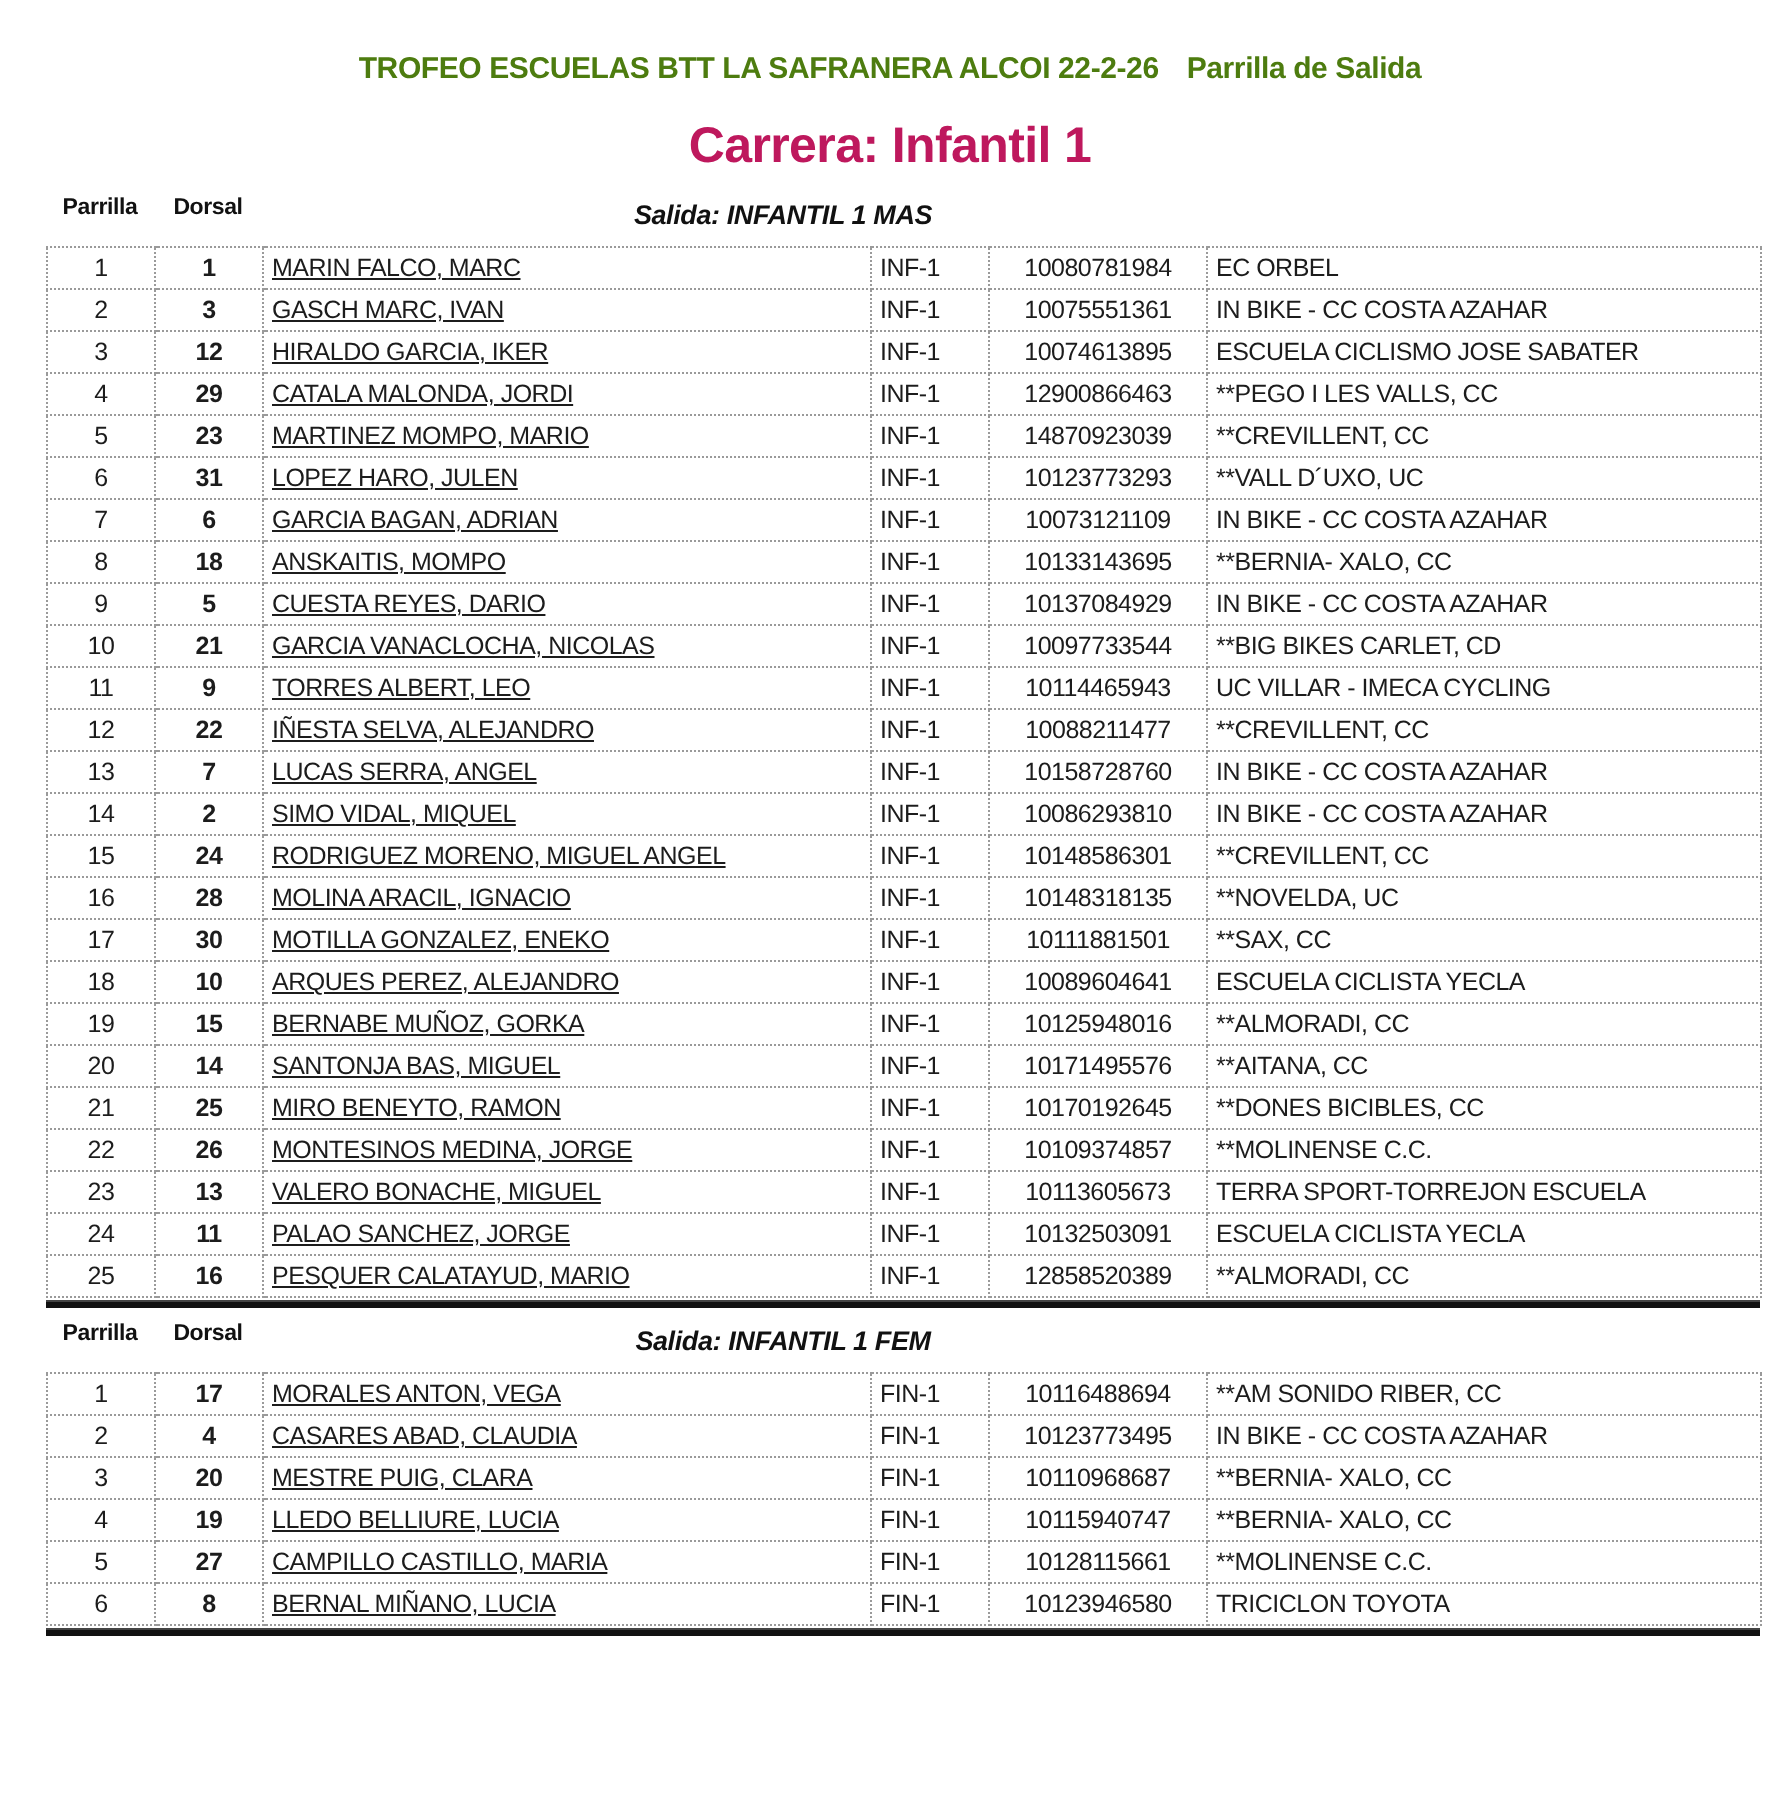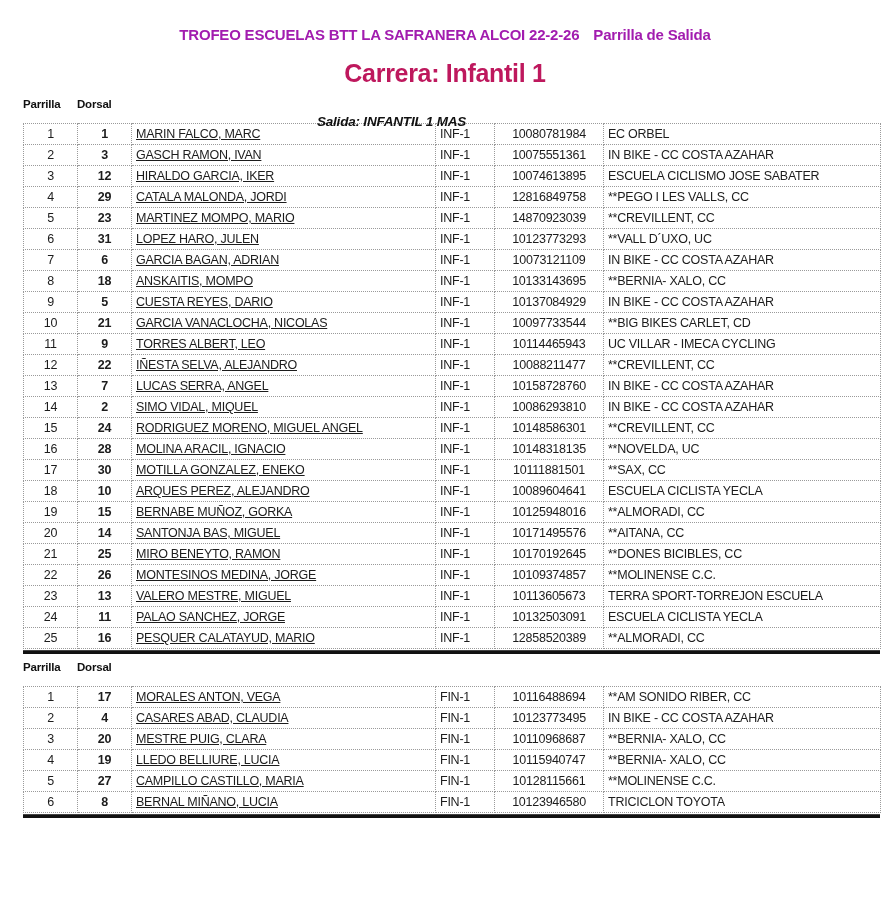--- a/index.html
+++ b/index.html
@@ -4,42 +4,42 @@
 <style>
   html,body{margin:0;padding:0;background:#fff;}
   body{
     width:890px;height:903px;overflow:hidden;
     font-family:"Liberation Sans", sans-serif;
     color:#1c1c1c;
   }
   .page{width:890px;height:903px;position:relative;box-sizing:border-box;padding-top:26px;}
 
   .event-title{
-    text-align:center;font-size:15px;font-weight:bold;color:#a21caf;
+    text-align:center;font-size:15px;font-weight:bold;color:#4d7c0f;
     letter-spacing:-0.2px;white-space:nowrap;
   }
   .event-title .list-type{margin-left:14px;}
 
   .race-title{
     text-align:center;font-size:25px;font-weight:bold;color:#be185d;
     margin-top:16px;letter-spacing:-0.3px;
   }
 
   .section{margin-top:10px;}
   .section-head{
     position:relative;height:17px;margin:0 10px 8px 23px;
   }
   .col-label{
     display:inline-block;font-size:11.5px;font-weight:bold;color:#111;
-    letter-spacing:-0.2px;vertical-align:top;
+    text-align:center;letter-spacing:-0.2px;vertical-align:top;
   }
   .col-label.parrilla{width:54px;}
   .col-label.dorsal{width:54px;}
   .salida-label{
-    position:absolute;left:0;right:120px;top:16px;text-align:center;
+    position:absolute;left:0;right:120px;top:2px;text-align:center;
     font-size:13.5px;font-weight:bold;font-style:italic;color:#111;
     letter-spacing:-0.2px;
   }
 
   table.start-list{
     border-collapse:collapse;table-layout:fixed;
     margin-left:23px;width:857px;
   }
   table.start-list td{
     border:1px dotted #9a9a9a;
@@ -91,39 +91,39 @@
             <td class="col-parrilla">1</td>
             <td class="col-dorsal">1</td>
             <td class="col-name">MARIN FALCO, MARC</td>
             <td class="col-category">INF-1</td>
             <td class="col-license">10080781984</td>
             <td class="col-club">EC ORBEL</td>
           </tr>
           <tr>
             <td class="col-parrilla">2</td>
             <td class="col-dorsal">3</td>
-            <td class="col-name">GASCH RAMON, IVAN</td>
+            <td class="col-name">GASCH MARC, IVAN</td>
             <td class="col-category">INF-1</td>
             <td class="col-license">10075551361</td>
             <td class="col-club">IN BIKE - CC COSTA AZAHAR</td>
           </tr>
           <tr>
             <td class="col-parrilla">3</td>
             <td class="col-dorsal">12</td>
             <td class="col-name">HIRALDO GARCIA, IKER</td>
             <td class="col-category">INF-1</td>
             <td class="col-license">10074613895</td>
             <td class="col-club">ESCUELA CICLISMO JOSE SABATER</td>
           </tr>
           <tr>
             <td class="col-parrilla">4</td>
             <td class="col-dorsal">29</td>
             <td class="col-name">CATALA MALONDA, JORDI</td>
             <td class="col-category">INF-1</td>
-            <td class="col-license">12816849758</td>
+            <td class="col-license">12900866463</td>
             <td class="col-club">**PEGO I LES VALLS, CC</td>
           </tr>
           <tr>
             <td class="col-parrilla">5</td>
             <td class="col-dorsal">23</td>
             <td class="col-name">MARTINEZ MOMPO, MARIO</td>
             <td class="col-category">INF-1</td>
             <td class="col-license">14870923039</td>
             <td class="col-club">**CREVILLENT, CC</td>
           </tr>
@@ -259,21 +259,21 @@
             <td class="col-parrilla">22</td>
             <td class="col-dorsal">26</td>
             <td class="col-name">MONTESINOS MEDINA, JORGE</td>
             <td class="col-category">INF-1</td>
             <td class="col-license">10109374857</td>
             <td class="col-club">**MOLINENSE C.C.</td>
           </tr>
           <tr>
             <td class="col-parrilla">23</td>
             <td class="col-dorsal">13</td>
-            <td class="col-name">VALERO MESTRE, MIGUEL</td>
+            <td class="col-name">VALERO BONACHE, MIGUEL</td>
             <td class="col-category">INF-1</td>
             <td class="col-license">10113605673</td>
             <td class="col-club">TERRA SPORT-TORREJON ESCUELA</td>
           </tr>
           <tr>
             <td class="col-parrilla">24</td>
             <td class="col-dorsal">11</td>
             <td class="col-name">PALAO SANCHEZ, JORGE</td>
             <td class="col-category">INF-1</td>
             <td class="col-license">10132503091</td>
@@ -288,20 +288,21 @@
             <td class="col-club">**ALMORADI, CC</td>
           </tr>
         </tbody>
     </table>
     <div class="section-rule"></div>
   </div>
 
   <div class="section" style="margin-top:7px;">
     <div class="section-head">
       <span class="col-label parrilla">Parrilla</span><span class="col-label dorsal">Dorsal</span>
+      <span class="salida-label">Salida: INFANTIL 1 FEM</span>
     </div>
     <table class="start-list">
       <colgroup>
         <col style="width:54px">
           <col style="width:54px">
           <col style="width:304px">
         <col style="width:59px">
           <col style="width:109px">
           <col style="width:277px">
       </colgroup>

